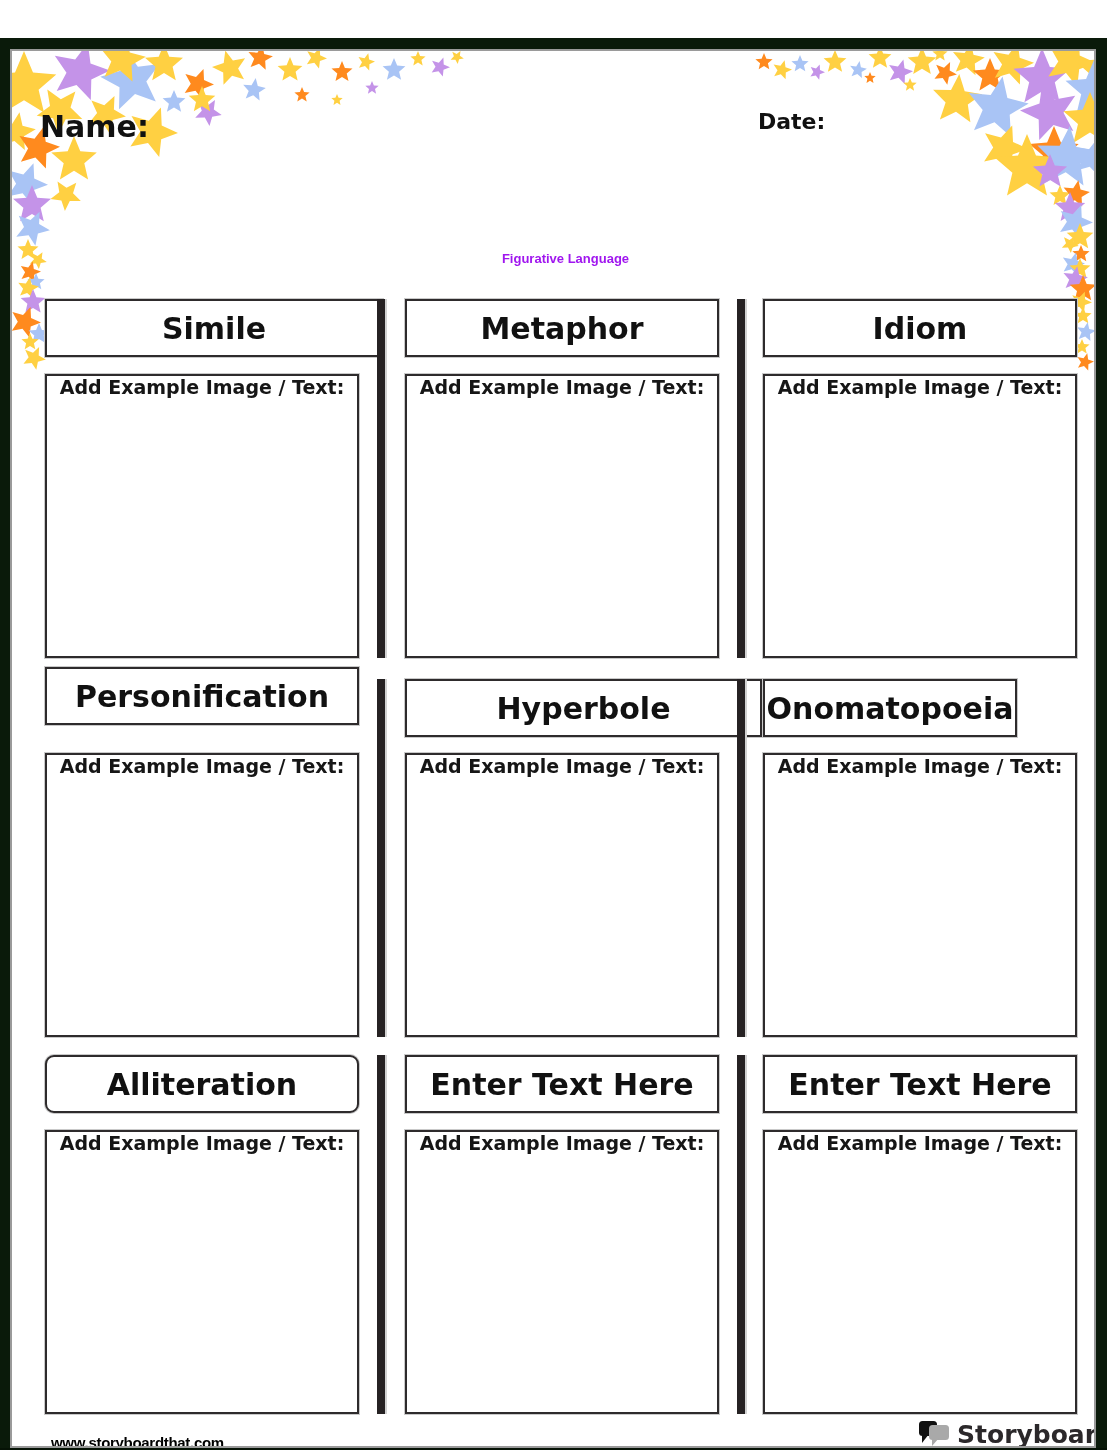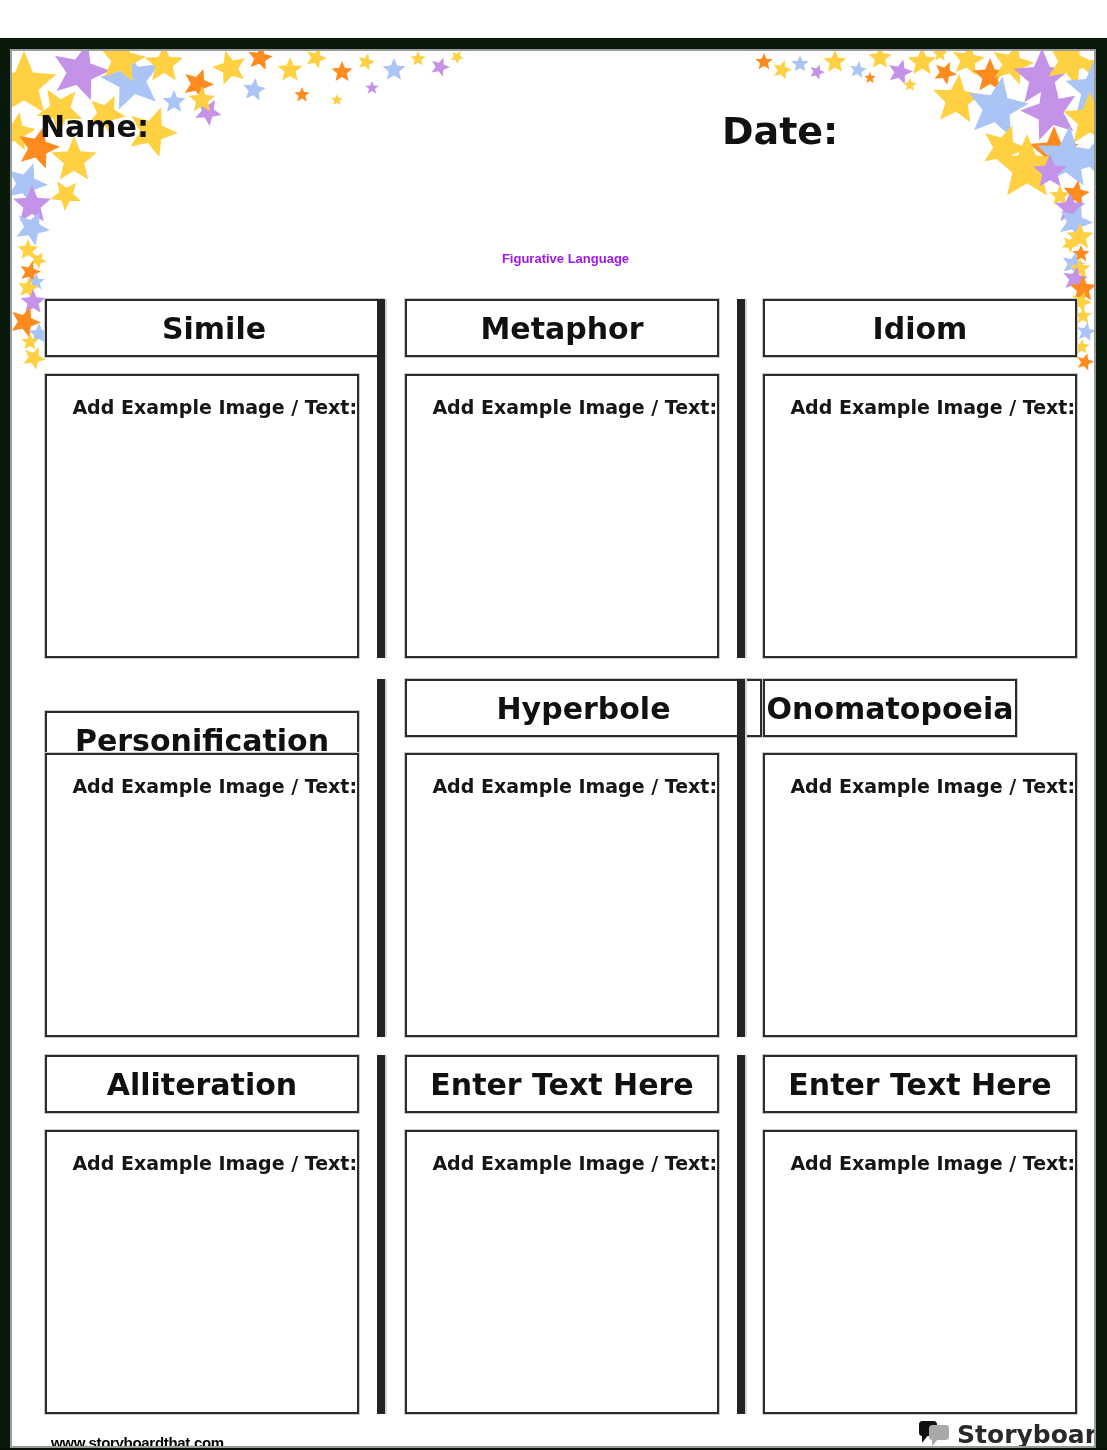--- a/index.html
+++ b/index.html
@@ -17,40 +17,40 @@
     background:#ffffff;
     border:2px solid #9a9a9a;
     overflow:hidden;
   }
   #stars{
     position:absolute;left:0;top:0;
     pointer-events:none;
   }
   .hand{ font-family:"DejaVu Sans",sans-serif; font-weight:bold; color:#111; }
   .name-label{ position:absolute;left:28px;top:58px;font-size:30px; }
-  .date-label{ position:absolute;left:710px;top:58px;font-size:38px; }
+  .date-label{ position:absolute;left:746px;top:58px;font-size:22px; }
   .ws-title{
     position:absolute;left:0;top:200px;width:1107px;
     text-align:center;font-size:13px;font-weight:bold;
     font-family:"Liberation Sans",sans-serif;
     letter-spacing:0px;
   }
   .head,.cont{
     position:absolute;background:#fff;
     border:2px solid #2e2b2c;
     box-shadow:0 0 0 1px #c9c9c9;
     box-sizing:border-box;
   }
   .head{ display:flex;align-items:center;justify-content:center; }
   .head-label{
     font-family:"DejaVu Sans",sans-serif;font-weight:bold;
     font-size:30px;color:#111;white-space:nowrap;
   }
   .cont-label{
-    display:block;padding-top:20px;text-align:right;
+    display:block;text-align:center;
     font-family:"DejaVu Sans",sans-serif;font-weight:bold;
     font-size:19px;color:#161616;
   }
   .vbar{
     position:absolute;width:8px;background:#262223;
     box-shadow:2px 0 0 #d2d2d2;
   }
   .footer-url{
     position:absolute;left:39px;top:1383px;
     font-size:15px;font-weight:bold;color:#000;
@@ -190,42 +190,42 @@
     <span class="cont-label">Add Example Image / Text:</span>
   </div>
 
   <div class="head" style="left: 751px; top: 248px; width: 314px; height: 58px;">
     <span class="head-label">Idiom</span>
   </div>
   <div class="cont" style="left: 751px; top: 323px; width: 314px; height: 284px;">
     <span class="cont-label">Add Example Image / Text:</span>
   </div>
 
-  <div class="head" style="left: 33px; top: 660px; width: 314px; height: 58px;">
+  <div class="head" style="left: 33px; top: 616px; width: 314px; height: 58px;">
     <span class="head-label">Personification</span>
   </div>
   <div class="cont" style="left: 33px; top: 702px; width: 314px; height: 284px;">
     <span class="cont-label">Add Example Image / Text:</span>
   </div>
 
   <div class="head" style="left: 393px; top: 628px; width: 357px; height: 58px;">
     <span class="head-label">Hyperbole</span>
   </div>
   <div class="cont" style="left: 393px; top: 702px; width: 314px; height: 284px;">
     <span class="cont-label">Add Example Image / Text:</span>
   </div>
 
   <div class="head" style="left: 751px; top: 628px; width: 254px; height: 58px;">
     <span class="head-label">Onomatopoeia</span>
   </div>
   <div class="cont" style="left: 751px; top: 702px; width: 314px; height: 284px;">
     <span class="cont-label">Add Example Image / Text:</span>
   </div>
 
-  <div class="head" style="left: 33px; top: 1004px; width: 314px; height: 58px;">
+  <div class="head" style="left: 33px; top: 1004px; width: 314px; height: 58px; border-radius: 9px;">
     <span class="head-label">Alliteration</span>
   </div>
   <div class="cont" style="left: 33px; top: 1079px; width: 314px; height: 284px;">
     <span class="cont-label">Add Example Image / Text:</span>
   </div>
 
   <div class="head" style="left: 393px; top: 1004px; width: 314px; height: 58px;">
     <span class="head-label">Enter Text Here</span>
   </div>
   <div class="cont" style="left: 393px; top: 1079px; width: 314px; height: 284px;">

